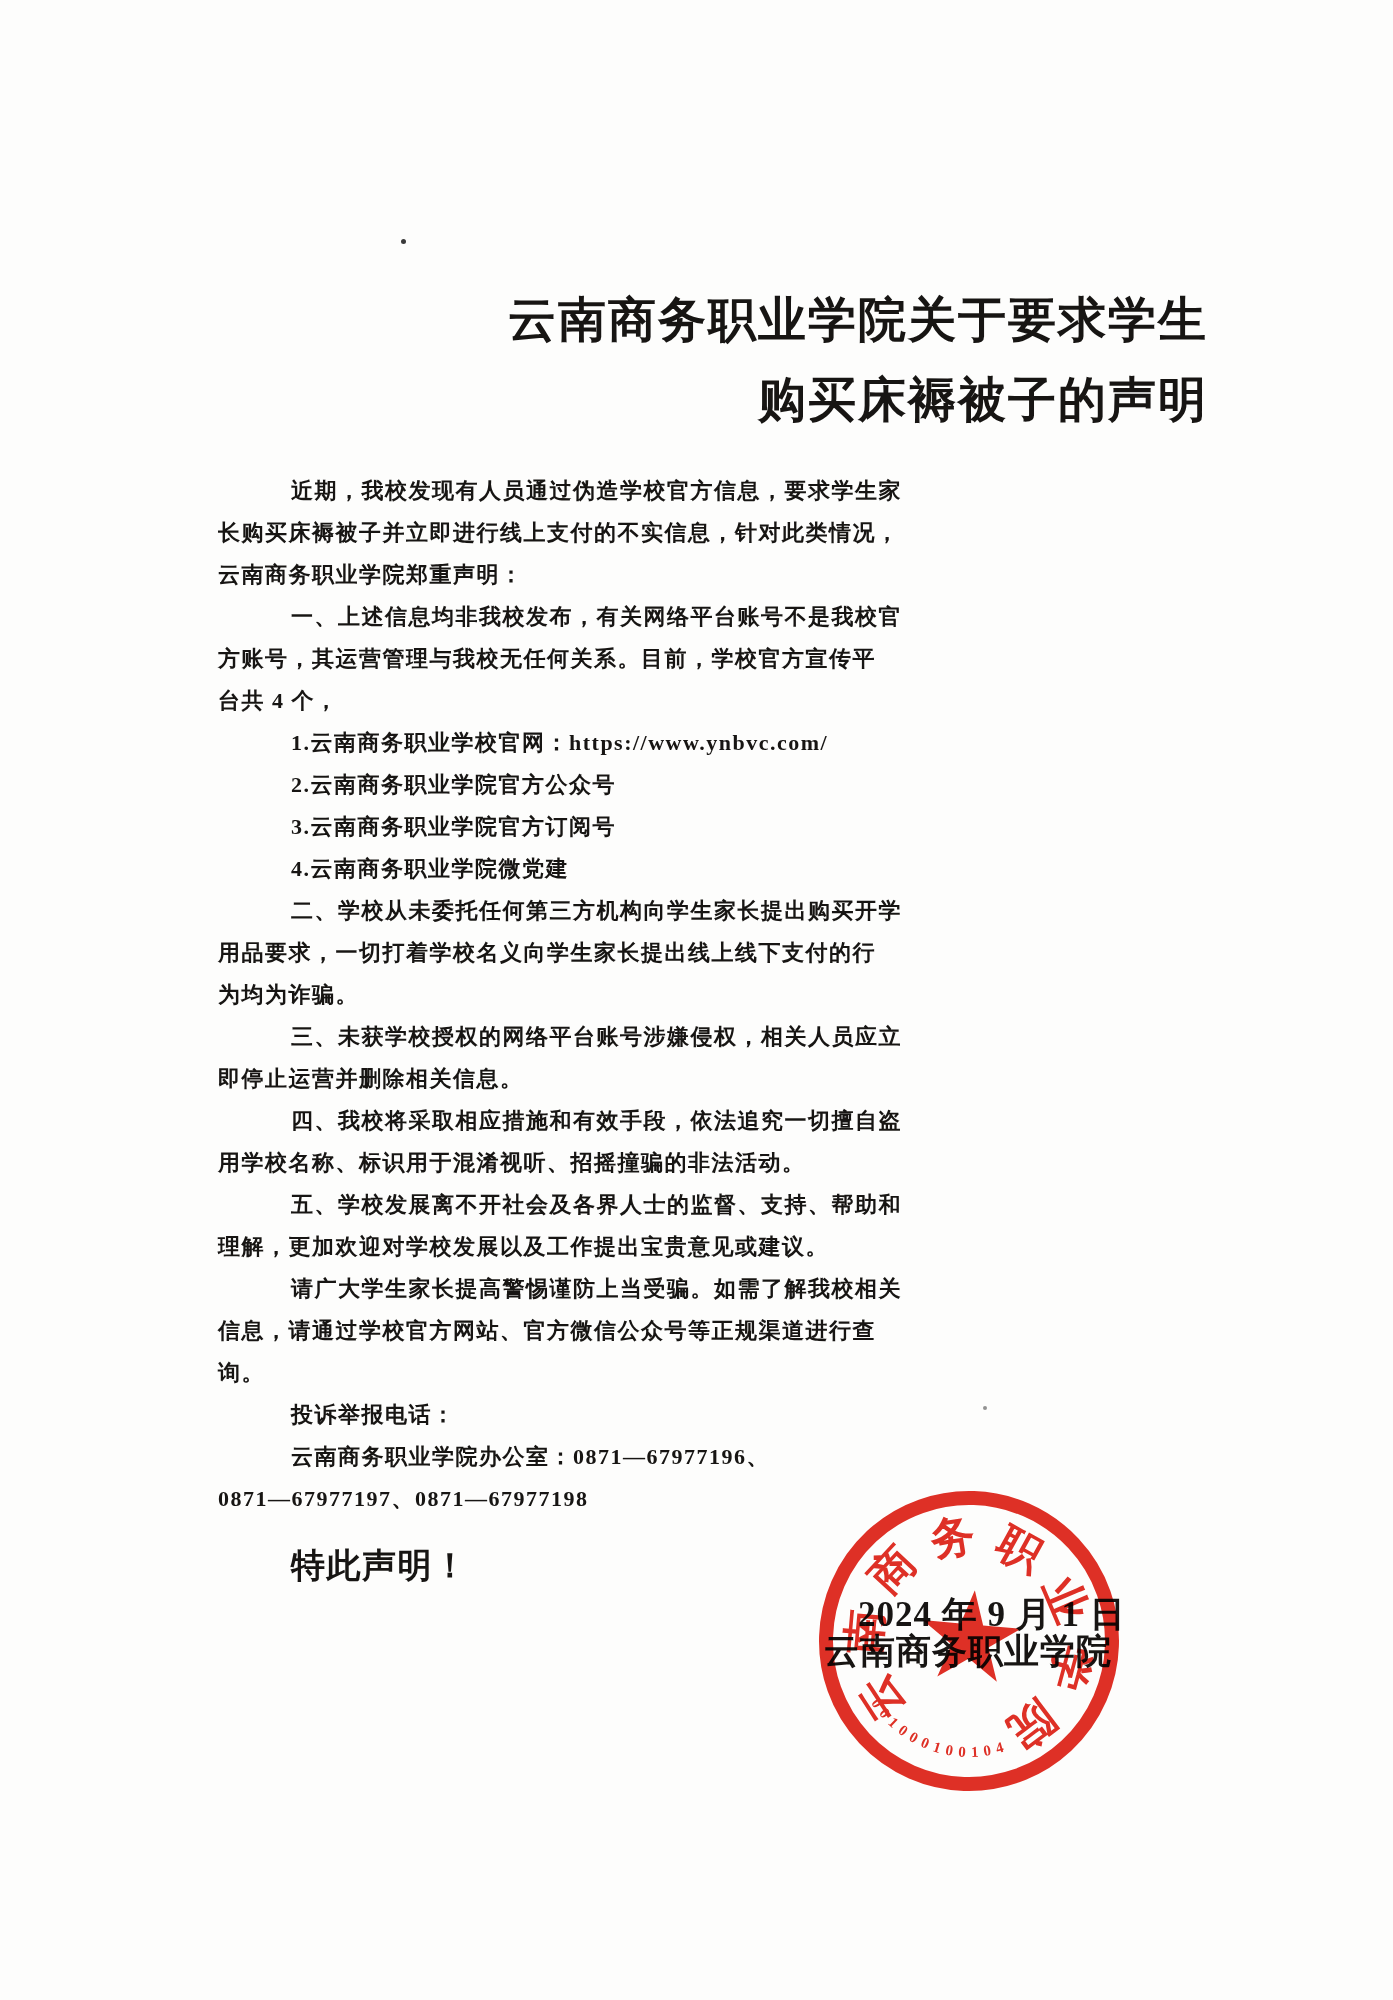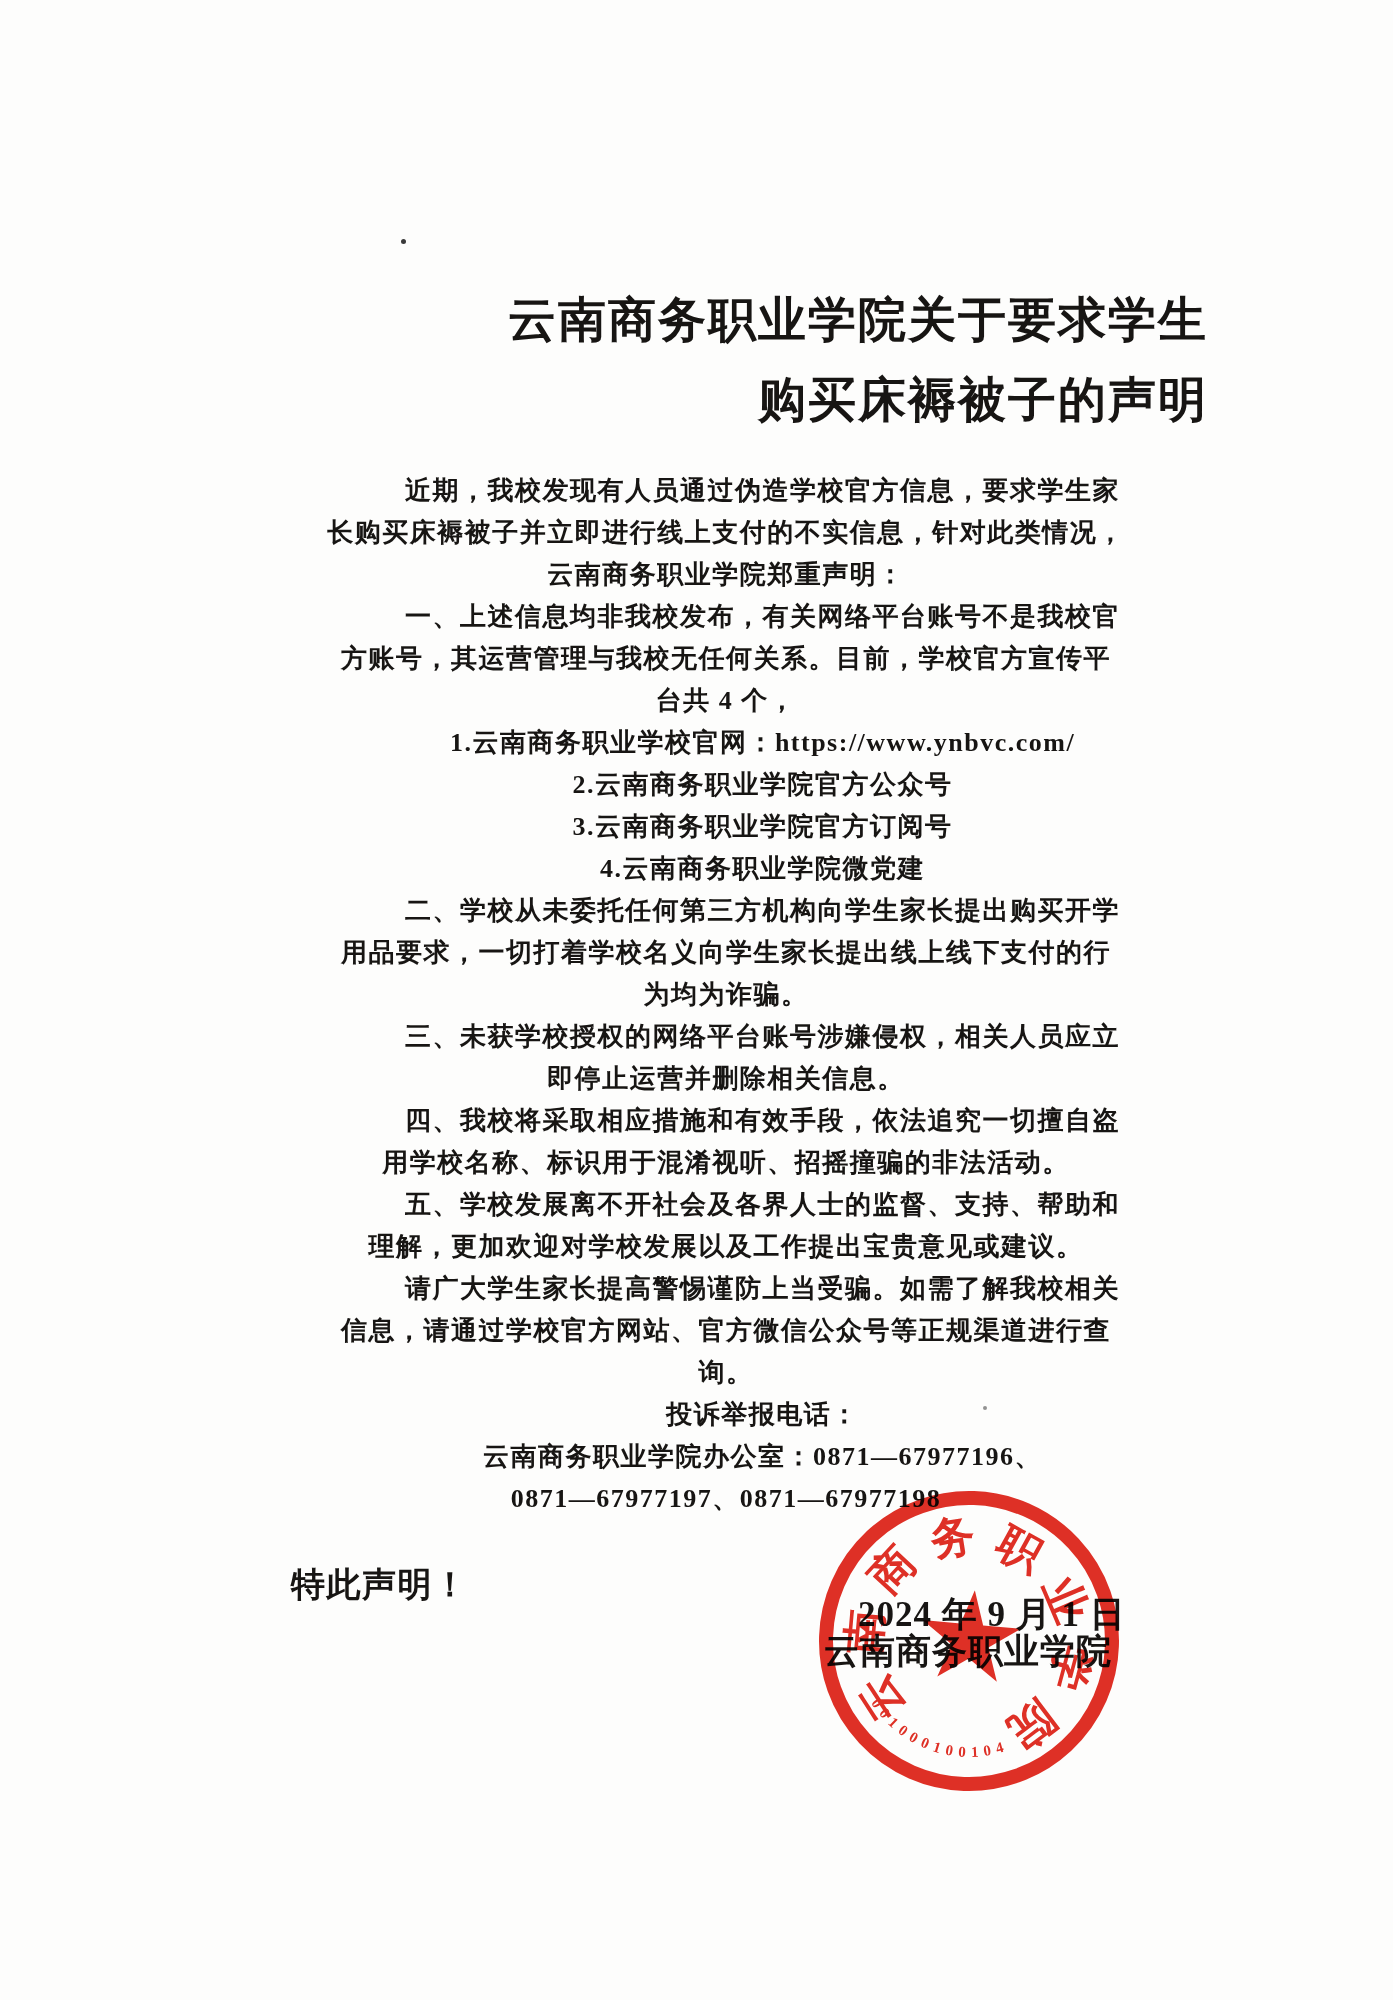--- a/index.html
+++ b/index.html
@@ -19,32 +19,31 @@
   }
   
   .title{
     position:absolute;left:200px;top:280px;width:1008px;
     text-align:right;font-weight:bold;
     font-size:48px;line-height:80px;letter-spacing:2px;
     white-space:nowrap;
   }
   
   .body-text{
-    position:absolute;left:226px;top:470px;width:1000px;
-    font-size:26px;line-height:42px;font-weight:600;
+    position:absolute;left:218px;top:470px;width:1000px;
+    font-size:22px;line-height:42px;font-weight:600;
     letter-spacing:1.5px;
-    text-align:center;
   }
   .line{height:42px;white-space:nowrap;}
   .line.indent{text-indent:73px;}
   .line.bold{font-weight:800;}
   
   .closing{
     position:absolute;left:291px;top:1543px;
-    font-size:34px;font-weight:600;letter-spacing:1.5px;white-space:nowrap;margin-top:19px;
+    font-size:34px;font-weight:600;letter-spacing:1.5px;white-space:nowrap;
   }
   .sig-org{
     position:absolute;left:824px;top:1628px;
     font-size:35px;font-weight:600;letter-spacing:1px;white-space:nowrap;z-index:2;
   }
   .sig-date{
     position:absolute;left:858px;top:1591px;
     font-size:35px;font-weight:600;letter-spacing:1px;white-space:nowrap;z-index:2;
   }
   

